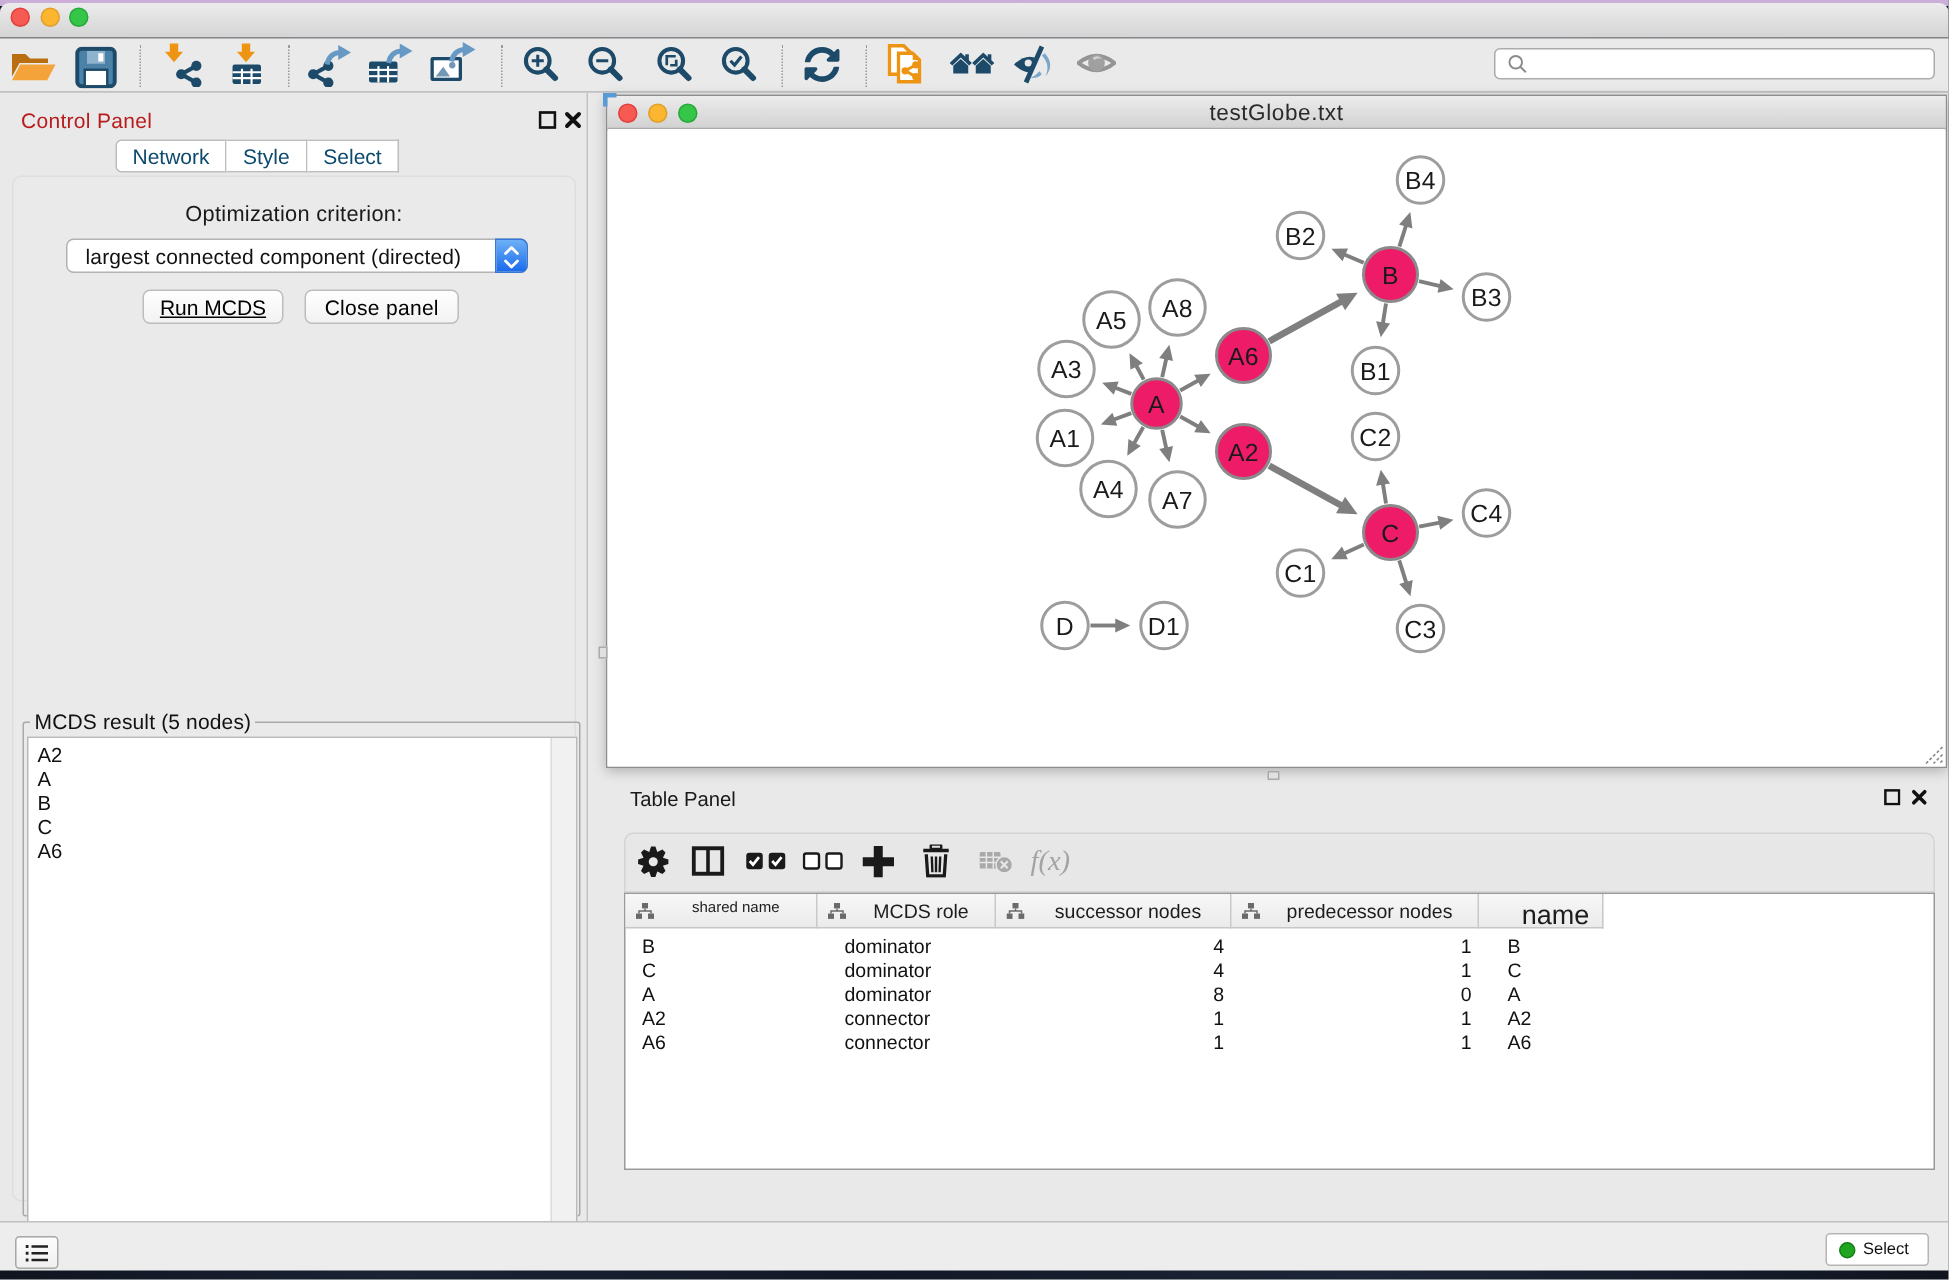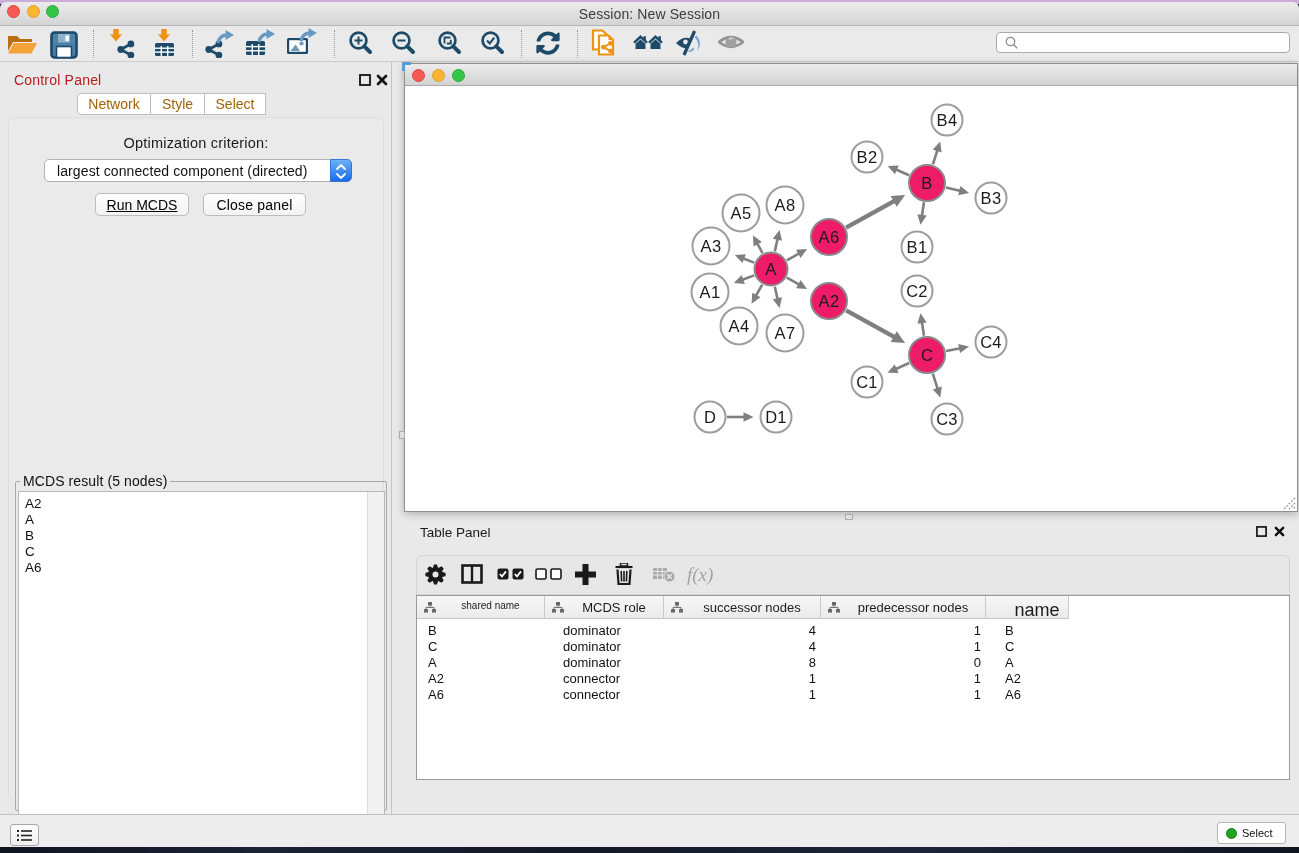--- a/index.html
+++ b/index.html
@@ -37,32 +37,31 @@
 #tablepanel h2 { position:absolute; left:27px; top:5px; font-size:13.5px; font-weight:normal; color:#1a1a1a; }
 #tptoolbar { position:absolute; left:23px; top:35px; width:874px; height:40px; background:#e7e7e7; border:1px solid #d4d4d4; border-radius:6px 6px 0 0; }
 #tpicons { position:absolute; left:0; top:0; width:906px; height:294px; }
 #nodetable { position:absolute; left:23px; top:75px; width:874px; height:185px; background:#fff; border:1px solid #9a9a9a; }
 #bottabs { position:absolute; left:279px; top:271px; height:19px; }
 
 fieldset { position:absolute; left:6px; top:336px; width:372px; height:338px; border:1px solid #a9a9a9; border-radius:2px;margin-top:19px; }
 fieldset legend { font-size:14px; letter-spacing:0.1px; padding:0 3px; margin-left:4px; color:#111; }
 #mcdslist { position:absolute; left:2px; top:2px; width:367px; height:326px; background:#fff; border:1px solid #b9b9b9; font-size:13.5px; line-height:16px; padding:4px 0 0 6px; color:#111; }
 #mcdslist .sb { position:absolute; right:0px; top:0px; width:17px; height:325px; background:#f1f1f1; border-left:1px solid #dcdcdc; }
-.seg { display:inline-block; height:22px; line-height:21px; font-size:14px; color:#a16207; background:#fff; border:1px solid #bdbdbd; text-align:center; vertical-align:top; }
+.seg { display:inline-block; height:22px; line-height:21px; font-size:14px; color:#0c4a6e; background:#fff; border:1px solid #bdbdbd; text-align:center; vertical-align:top; }
 #bottabs .seg { height:19px; line-height:18px; }
 </style>
 </head>
 <body>
 <div id="wall-top"></div>
 <div id="app">
   <div id="titlebar">
     <div class="tl t1"></div>
       <div class="tl t2"></div>
       <div class="tl t3"></div>
-    <div class="title">Session: New Session</div>
   </div>
   <div id="toolbar">
     <div class="sep" style="left:93px"></div>
     <div class="sep" style="left:192px"></div>
     <div class="sep" style="left:334px"></div>
     <div class="sep" style="left:521px"></div>
     <div class="sep" style="left:577px"></div>
     <div id="tbicons">
         <svg class="tbi" style="left:6px;top:4px" width="32" height="27" viewBox="0 0 32 27">
           <path d="M2 21 L2 6 L11 6 L14 9 L26 9 L26 12 L7 12 Z" fill="#b96f10"></path>
@@ -227,20 +226,21 @@
           <legend>MCDS result (5 nodes)</legend>
           <div id="mcdslist">A2<br>A<br>B<br>C<br>A6<div class="sb"></div></div>
         </fieldset>
       </div>
     </div>
     <div id="netwin">
       <div class="wtitle">
         <div class="tl t1"></div>
           <div class="tl t2"></div>
           <div class="tl t3"></div>
+        <div class="title">testGlobe.txt</div>
       </div>
       <div id="canvas"><svg id="gsvg" width="892" height="425" viewBox="0 0 892 425">
 <line x1="357.5" y1="166.1" x2="352.1" y2="156.0" stroke="#7f7f7f" stroke-width="2.6"></line>
 <polygon points="348.0,148.5 356.9,155.1 348.6,159.5" fill="#7f7f7f"></polygon>
 <line x1="369.8" y1="164.4" x2="372.7" y2="151.2" stroke="#7f7f7f" stroke-width="2.6"></line>
 <polygon points="374.6,142.9 377.0,153.7 367.8,151.7" fill="#7f7f7f"></polygon>
 <line x1="349.2" y1="175.6" x2="337.7" y2="171.2" stroke="#7f7f7f" stroke-width="2.6"></line>
 <polygon points="329.8,168.1 340.8,167.3 337.5,176.1" fill="#7f7f7f"></polygon>
 <line x1="349.2" y1="188.4" x2="336.8" y2="193.0" stroke="#7f7f7f" stroke-width="2.6"></line>
 <polygon points="328.9,196.0 336.6,188.1 339.9,196.9" fill="#7f7f7f"></polygon>

